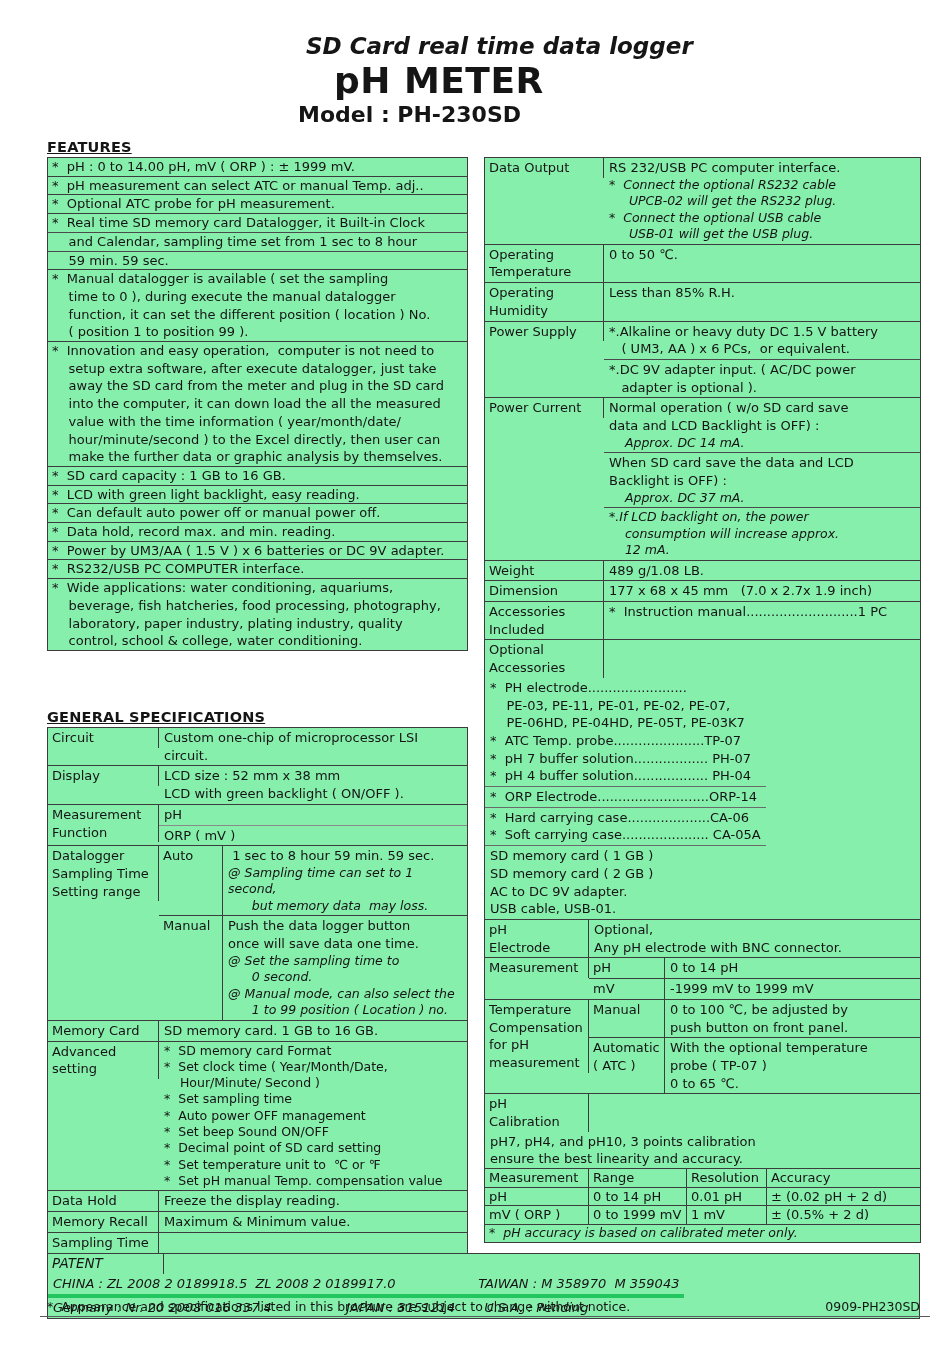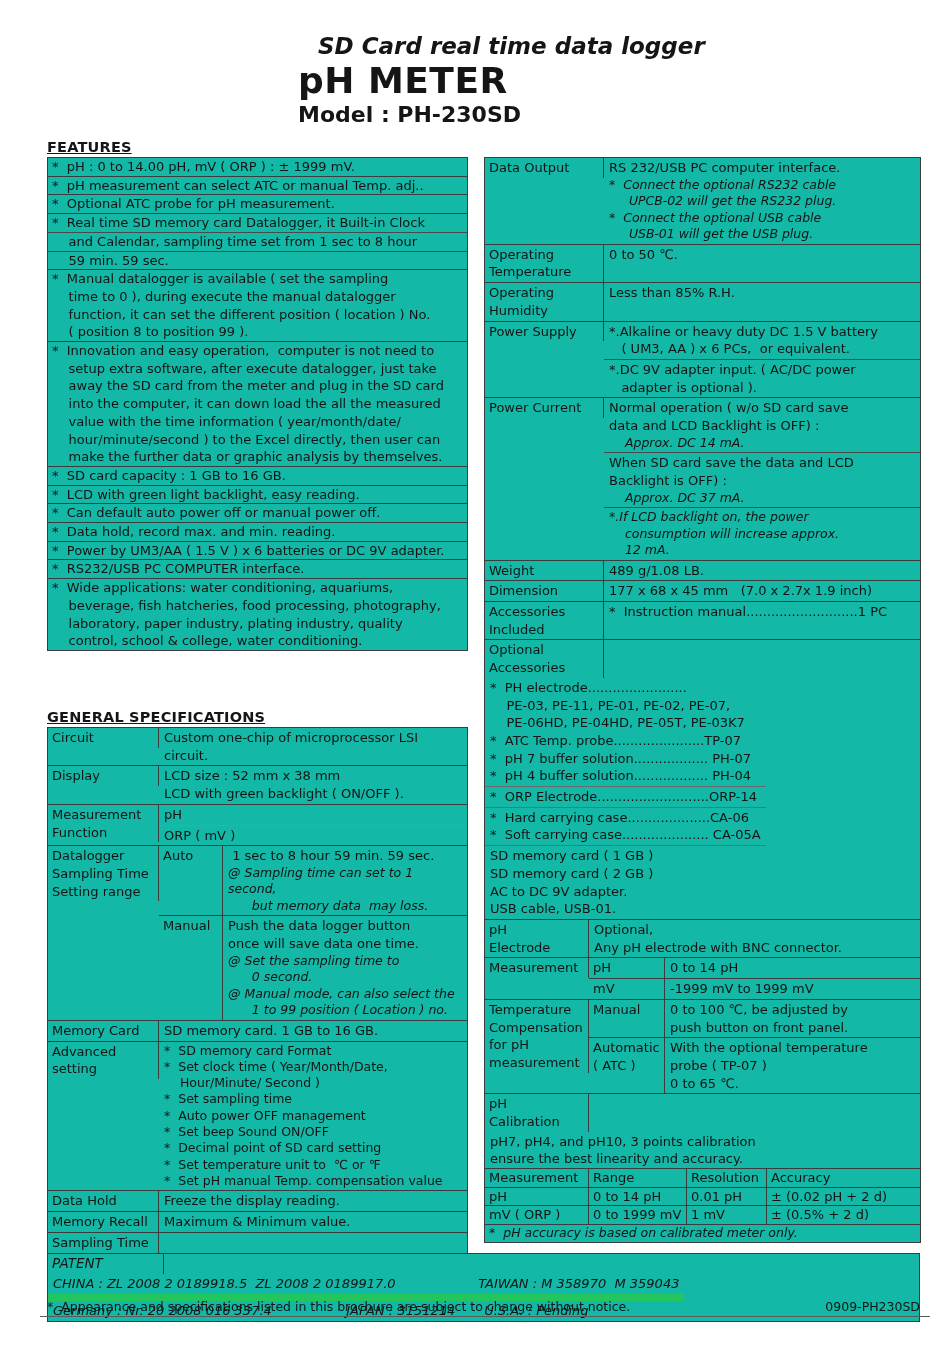--- a/index.html
+++ b/index.html
@@ -9,29 +9,29 @@
     -webkit-font-smoothing: antialiased;
   }
   .page {
     position:relative; width:951px; height:1354px; background:#ffffff; overflow:hidden;
     font-size:13px; line-height:17.7px;
   }
   [data-bind] { white-space:pre-wrap; }
 
   
   .hdr { position:absolute; left:298px; top:32px; }
-  .tagline { font-style:italic; font-weight:bold; font-size:23px; line-height:28px; margin-left:20px; }
-  .product { font-weight:bold; font-size:36px; line-height:42px; letter-spacing:0.5px; }
+  .tagline { font-style:italic; font-weight:bold; font-size:23px; line-height:28px; margin-left:8px; }
+  .product { font-weight:bold; font-size:36px; line-height:42px; letter-spacing:0.5px;margin-left:36px; }
   .model   { font-weight:bold; font-size:22px; line-height:26px; }
 
   
   .sec-h { position:absolute; font-weight:bold; font-size:14.5px; line-height:18px; letter-spacing:0.2px;text-decoration:underline; }
 
   
-  .tbl { position:absolute; border:1px solid #3c3c3c; background:#14b8a6; box-sizing:border-box; }
+  .tbl { position:absolute; border:1px solid #3c3c3c; background:#86efac; box-sizing:border-box; }
   .row { display:flex; border-bottom:1px solid #3c3c3c; align-items:flex-start; }
   .row:last-child { border-bottom:none;flex-direction:column; }
   .lab { flex:none; padding:1px 4px; border-right:1px solid #3c3c3c; box-sizing:border-box; }
   .val { flex:1; padding:1px 5px; min-width:0; }
   .val0 { flex:1; padding:0; min-width:0; display:flex; flex-direction:column; }
   .blk { padding:1px 5px; border-bottom:1px solid #4a4a4a; }
   .blk:last-child { border-bottom:none; }
   .blk-lt { border-bottom-color:#6a6a6a; }
   .subcol { flex:1; display:flex; flex-direction:column; min-width:0; }
   .subrow { display:flex; border-bottom:1px solid #3c3c3c; flex:1; }
@@ -66,21 +66,21 @@
   .acc-tbl { left:484px; top:1168px; width:437px; }
   .arow { display:flex; border-bottom:1px solid #3c3c3c; }
   .arow:last-child { border-bottom:none; }
   .acell { padding:0 4px; border-right:1px solid #3c3c3c; box-sizing:border-box; flex:none; }
   .acell:last-child { border-right:none; flex:1; }
   .ac1 { width:104px; } .ac2 { width:98px; } .ac3 { width:80px; }
   .anote { flex:1; padding:0 4px; }
 
   .pat-tbl { left:47px; top:1253px; width:873px;font-style:italic; }
   .pat-tbl .lab { width:116px; font-size:13.5px; }
-  .pline { padding:0 5px; border-bottom:7px solid #22c55e; line-height:20px; }
+  .pline { padding:0 5px; border-bottom:4px solid #22c55e; line-height:20px; }
   .pline:last-child { border-bottom:none; }
 
   .footer { position:absolute; left:47px; top:1299px; width:873px; display:flex; justify-content:space-between; font-size:12.5px; line-height:15px; }
   .bottom-rule { position:absolute; left:40px; top:1316px; width:890px; height:1px; background:#5a5a5a; }
 </style>
 </head>
 <body>
 
 <div class="page">
 
@@ -96,21 +96,21 @@
     <div class="frow" data-bind="features.items.1.text">*  pH measurement can select ATC or manual Temp. adj..</div>
     <div class="frow" data-bind="features.items.2.text">*  Optional ATC probe for pH measurement.</div>
     <div class="frow ruled">
       <div class="fline" data-bind="features.items.4.lines.0">*  Real time SD memory card Datalogger, it Built-in Clock</div>
       <div class="fline" data-bind="features.items.4.lines.1">    and Calendar, sampling time set from 1 sec to 8 hour</div>
       <div class="fline" data-bind="features.items.4.lines.2">    59 min. 59 sec.</div>
     </div>
     <div class="frow" data-bind="features.items.5.text">*  Manual datalogger is available ( set the sampling
     time to 0 ), during execute the manual datalogger
     function, it can set the different position ( location ) No.
-    ( position 8 to position 99 ).</div>
+    ( position 1 to position 99 ).</div>
     <div class="frow" data-bind="features.items.6.text">*  Innovation and easy operation,  computer is not need to
     setup extra software, after execute datalogger, just take
     away the SD card from the meter and plug in the SD card
     into the computer, it can down load the all the measured
     value with the time information ( year/month/date/
     hour/minute/second ) to the Excel directly, then user can
     make the further data or graphic analysis by themselves.</div>
     <div class="frow" data-bind="features.items.7.text">*  SD card capacity : 1 GB to 16 GB.</div>
     <div class="frow" data-bind="features.items.8.text">*  LCD with green light backlight, easy reading.</div>
     <div class="frow" data-bind="features.items.9.text">*  Can default auto power off or manual power off.</div>

